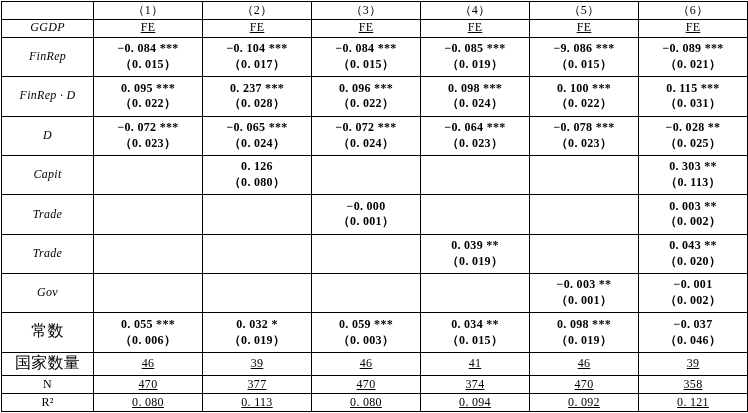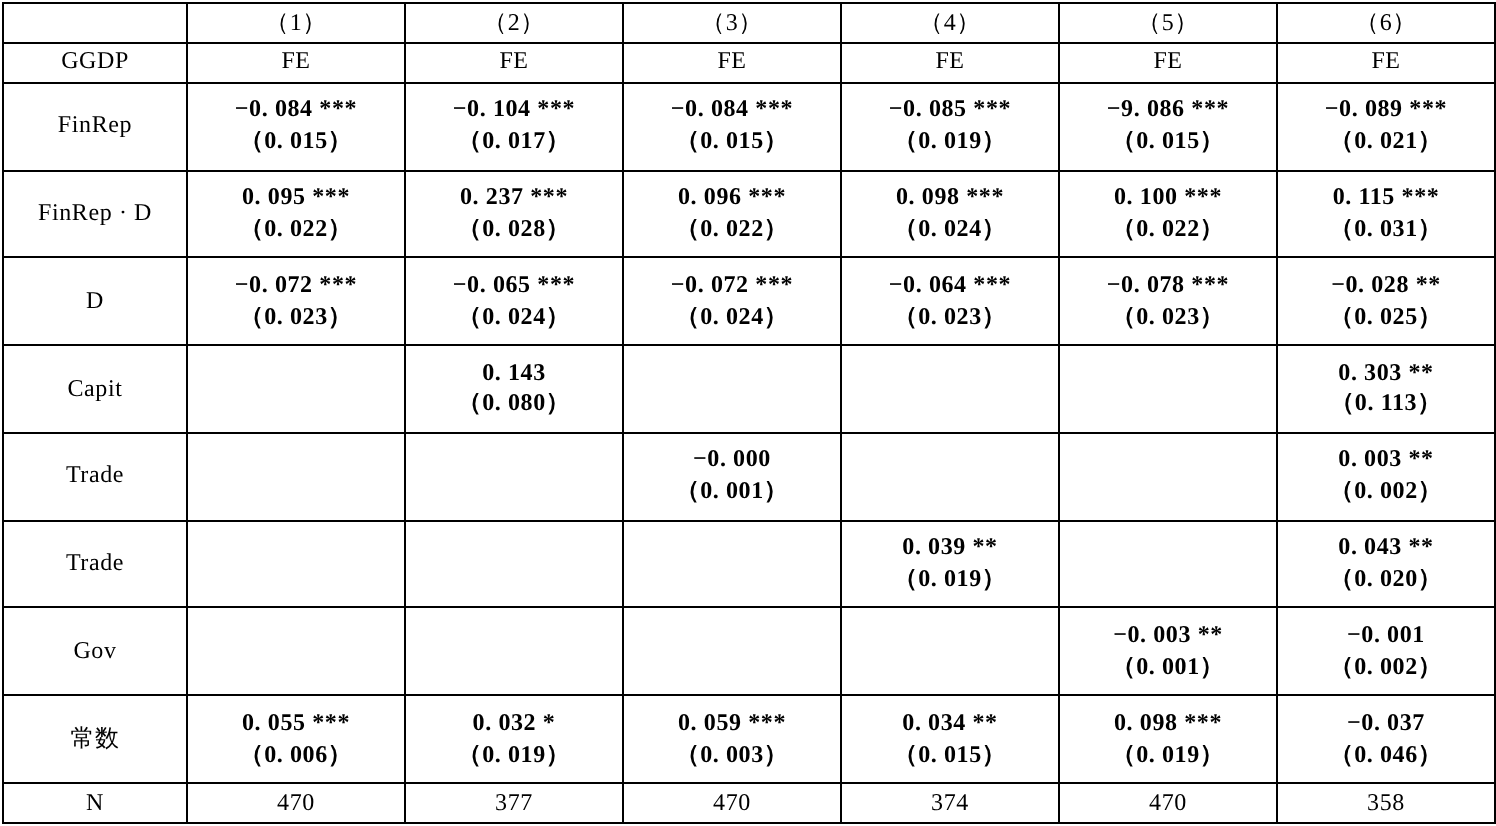--- a/index.html
+++ b/index.html
@@ -32,48 +32,50 @@
     text-align: center;
     font-size: 12px;
     padding: 0;
     line-height: 1.15;
     letter-spacing: 0.3px;
   }
   col.c0 { width: 92px; }
   col.cN { width: 109px; }
 
   .rowlabel {
+    font-style: italic;
     font-family: "Liberation Serif", serif;
     font-size: 12.5px;
     text-align: center;
   }
   .rowlabel.cjk {
     font-style: normal;
-    font-family: Liberation Serif, serif;
-    font-size: 12px;
+    font-family: Liberation Mono, monospace;
+    font-size: 16px;
   }
   .rowlabel.plain {
     font-style: normal;
   }
   .hdr {
     font-size: 12.5px;
   }
   .cell2 {
     padding: 2px 0 3px 0;
     font-weight: bold;
   }
   .cell2 .coef,
   .cell2 .se {
     display: block;
     white-space: nowrap;
   }
   .coef { padding: 1px 0; }
   .se { padding: 1px 0; }
   .single {
     white-space: nowrap;
+    text-decoration: underline;
   }
   .empty { }
 </style>
 </head>
 <body>
 
 <div class="table-wrap">
   <table class="reg">
     <colgroup>
       <col class="c0">
@@ -184,21 +186,21 @@
             <span class="se">（0. 025）</span>
           </td>
         </tr>
         <tr>
           <td class="rowlabel">Capit</td>
           <td class="cell2 empty">
             <span class="coef"></span>
             <span class="se"></span>
           </td>
           <td class="cell2">
-            <span class="coef">0. 143</span>
+            <span class="coef">0. 126</span>
             <span class="se">（0. 080）</span>
           </td>
           <td class="cell2 empty">
             <span class="coef"></span>
             <span class="se"></span>
           </td>
           <td class="cell2 empty">
             <span class="coef"></span>
             <span class="se"></span>
           </td>
@@ -311,25 +313,43 @@
             <span class="se">（0. 015）</span>
           </td>
           <td class="cell2">
             <span class="coef">0. 098 ***</span>
             <span class="se">（0. 019）</span>
           </td>
           <td class="cell2">
             <span class="coef">−0. 037</span>
             <span class="se">（0. 046）</span>
           </td>
+        </tr>
+        <tr>
+          <td class="rowlabel cjk">国家数量</td>
+          <td class="single">46</td>
+          <td class="single">39</td>
+          <td class="single">46</td>
+          <td class="single">41</td>
+          <td class="single">46</td>
+          <td class="single">39</td>
         </tr>
         <tr>
           <td class="rowlabel plain">N</td>
           <td class="single">470</td>
           <td class="single">377</td>
           <td class="single">470</td>
           <td class="single">374</td>
           <td class="single">470</td>
           <td class="single">358</td>
         </tr>
+        <tr>
+          <td class="rowlabel plain">R²</td>
+          <td class="single">0. 080</td>
+          <td class="single">0. 113</td>
+          <td class="single">0. 080</td>
+          <td class="single">0. 094</td>
+          <td class="single">0. 092</td>
+          <td class="single">0. 121</td>
+        </tr>
       </tbody>
   </table>
 </div>
 
 </body></html>

